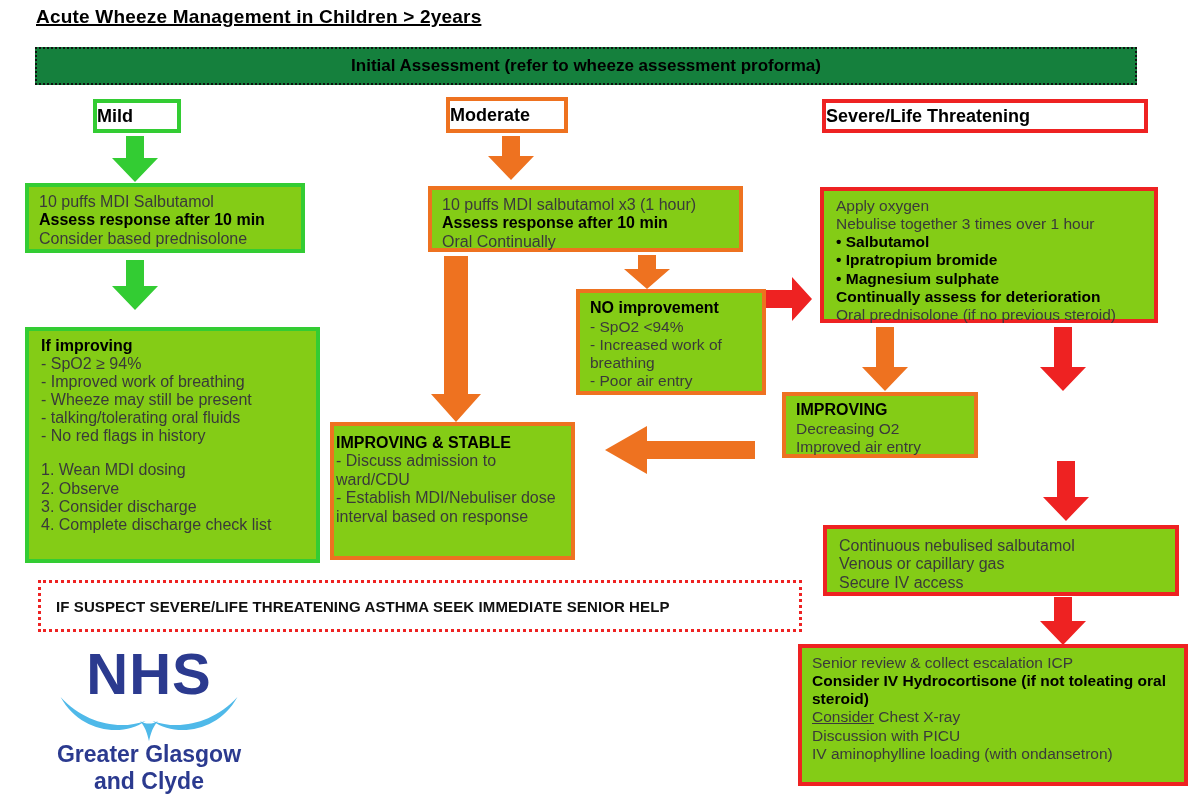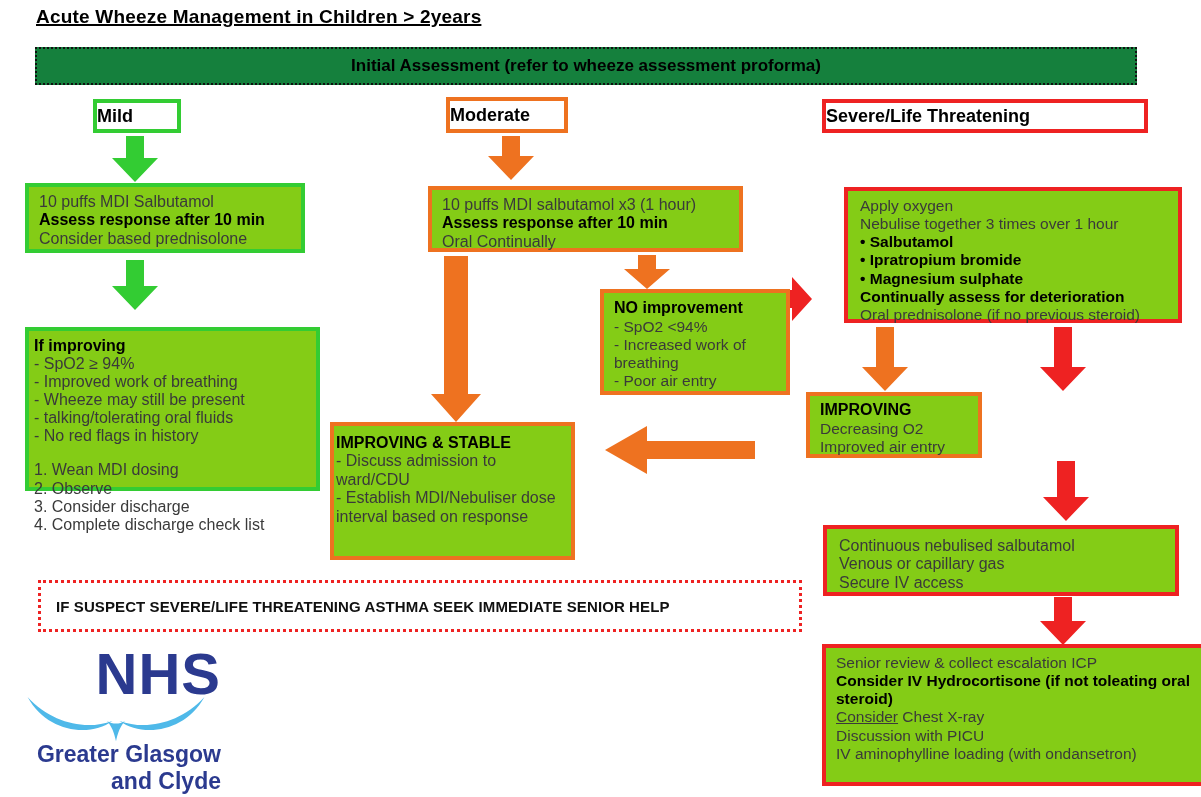--- a/index.html
+++ b/index.html
@@ -29,29 +29,29 @@
     position:absolute;box-sizing:border-box;border:4px solid;background:#fff;
     display:flex;align-items:center;justify-content:flex-start;
     font-size:18px;font-weight:bold;color:#000;
   }
   .box{
     position:absolute;box-sizing:border-box;border:4px solid;background:#84cc16;
     font-size:16px;line-height:1.15;color:#3a3a3a;padding:6px 10px;
   }
   .box .bold{font-weight:bold;color:#000;}
   .box .underline{text-decoration:underline;}
-  .sm{font-size:15.5px;line-height:1.17;margin-left:24px;}
+  .sm{font-size:15.5px;line-height:1.17;}
   .b-green{border-color:var(--green);}
   .b-orange{border-color:var(--orange);}
   .b-red{border-color:var(--red);}
   .spacer{height:16px;}
   .arrow{position:absolute;}
   .arrow svg{display:block;width:100%;height:100%;}
   .ag{color:var(--green);} .ao{color:var(--orange);} .ar{color:var(--red);}
-  .logo{position:absolute;left:11px;top:646px;width:210px;text-align:right;color:var(--nhsdark);}
+  .logo{position:absolute;left:44px;top:646px;width:210px;text-align:center;color:var(--nhsdark);}
   .logo .nhs{font-size:58px;font-weight:bold;line-height:.95;letter-spacing:1px;}
   .logo .wave{width:192px;height:46px;margin:-4px auto -2px auto;display:block;color:var(--nhslight);}
   .logo .org{font-size:23px;font-weight:bold;line-height:1.15;}
 </style>
 </head>
 <body>
 
 <div id="canvas">
 
   <div class="title">Acute Wheeze Management in Children &gt; 2years</div>
@@ -125,21 +125,21 @@
         <polygon points="150,15 42,15 42,0 0,24 42,48 42,33 150,33" fill="currentColor"></polygon>
       </svg>
   </div>
 
   <div class="box b-green" style="left:25px;top:183px;width:280px;height:70px;">
     <div>10 puffs MDI Salbutamol</div>
     <div class="bold">Assess response after 10 min</div>
     <div>Consider based prednisolone</div>
   </div>
 
-  <div class="box b-green" style="left:25px;top:327px;width:295px;height:164px;padding:6px 5px;line-height:1.13;">
+  <div class="box b-green" style="left:25px;top:327px;width:295px;height:236px;padding:6px 12px;line-height:1.13;">
     <div class="bold">If improving</div>
     <div>-  SpO2 ≥ 94%</div>
     <div>- Improved work of breathing</div>
     <div>- Wheeze may still be present</div>
     <div>- talking/tolerating oral fluids</div>
     <div>- No red flags in history</div>
     <div class="spacer"></div>
     <div>1. Wean MDI dosing</div>
     <div>2. Observe</div>
     <div>3. Consider discharge</div>
@@ -168,21 +168,21 @@
   <div class="box b-red sm" style="left:820px;top:187px;width:338px;height:136px;padding:6px 12px;">
     <div>Apply oxygen</div>
     <div>Nebulise together 3 times over 1 hour</div>
     <div class="bold">• Salbutamol</div>
     <div class="bold">• Ipratropium bromide</div>
     <div class="bold">• Magnesium sulphate</div>
     <div class="bold">Continually assess for deterioration</div>
     <div>Oral prednisolone (if no previous steroid)</div>
   </div>
 
-  <div class="box b-orange sm" style="left:782px;top:392px;width:176px;height:66px;padding:5px 10px;">
+  <div class="box b-orange sm" style="left:782px;top:392px;width:196px;height:66px;padding:5px 10px;">
     <div class="bold" style="font-size:16px;">IMPROVING</div>
     <div>Decreasing O2</div>
     <div>Improved air entry</div>
   </div>
 
 
   <div class="box b-red" style="left:823px;top:525px;width:356px;height:71px;padding:8px 12px;">
     <div>Continuous nebulised salbutamol</div>
     <div>Venous or capillary gas</div>
     <div>Secure IV access</div>

